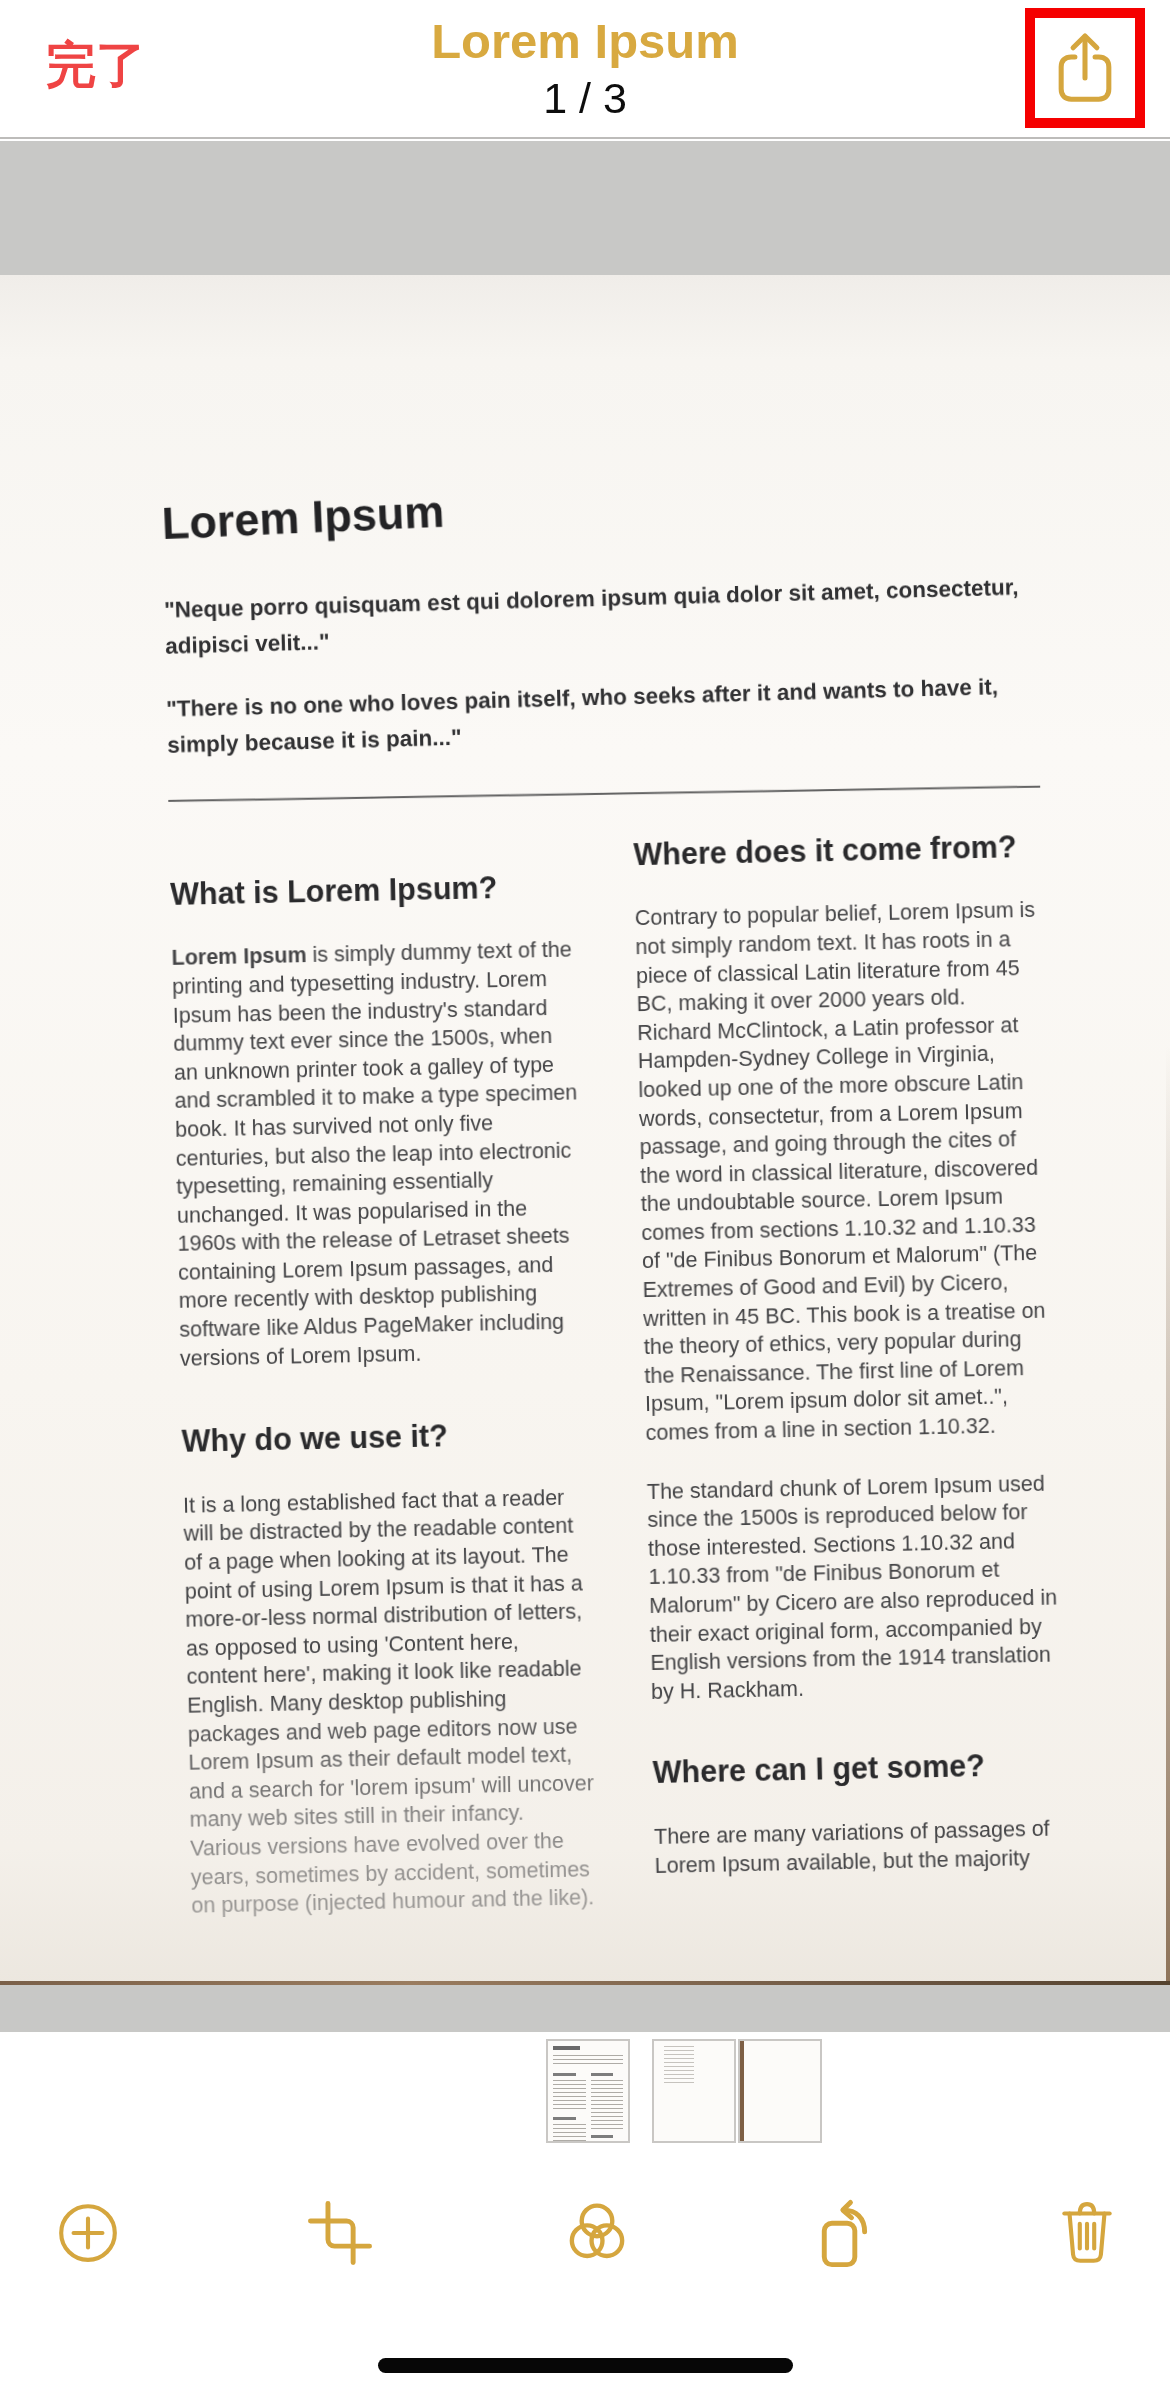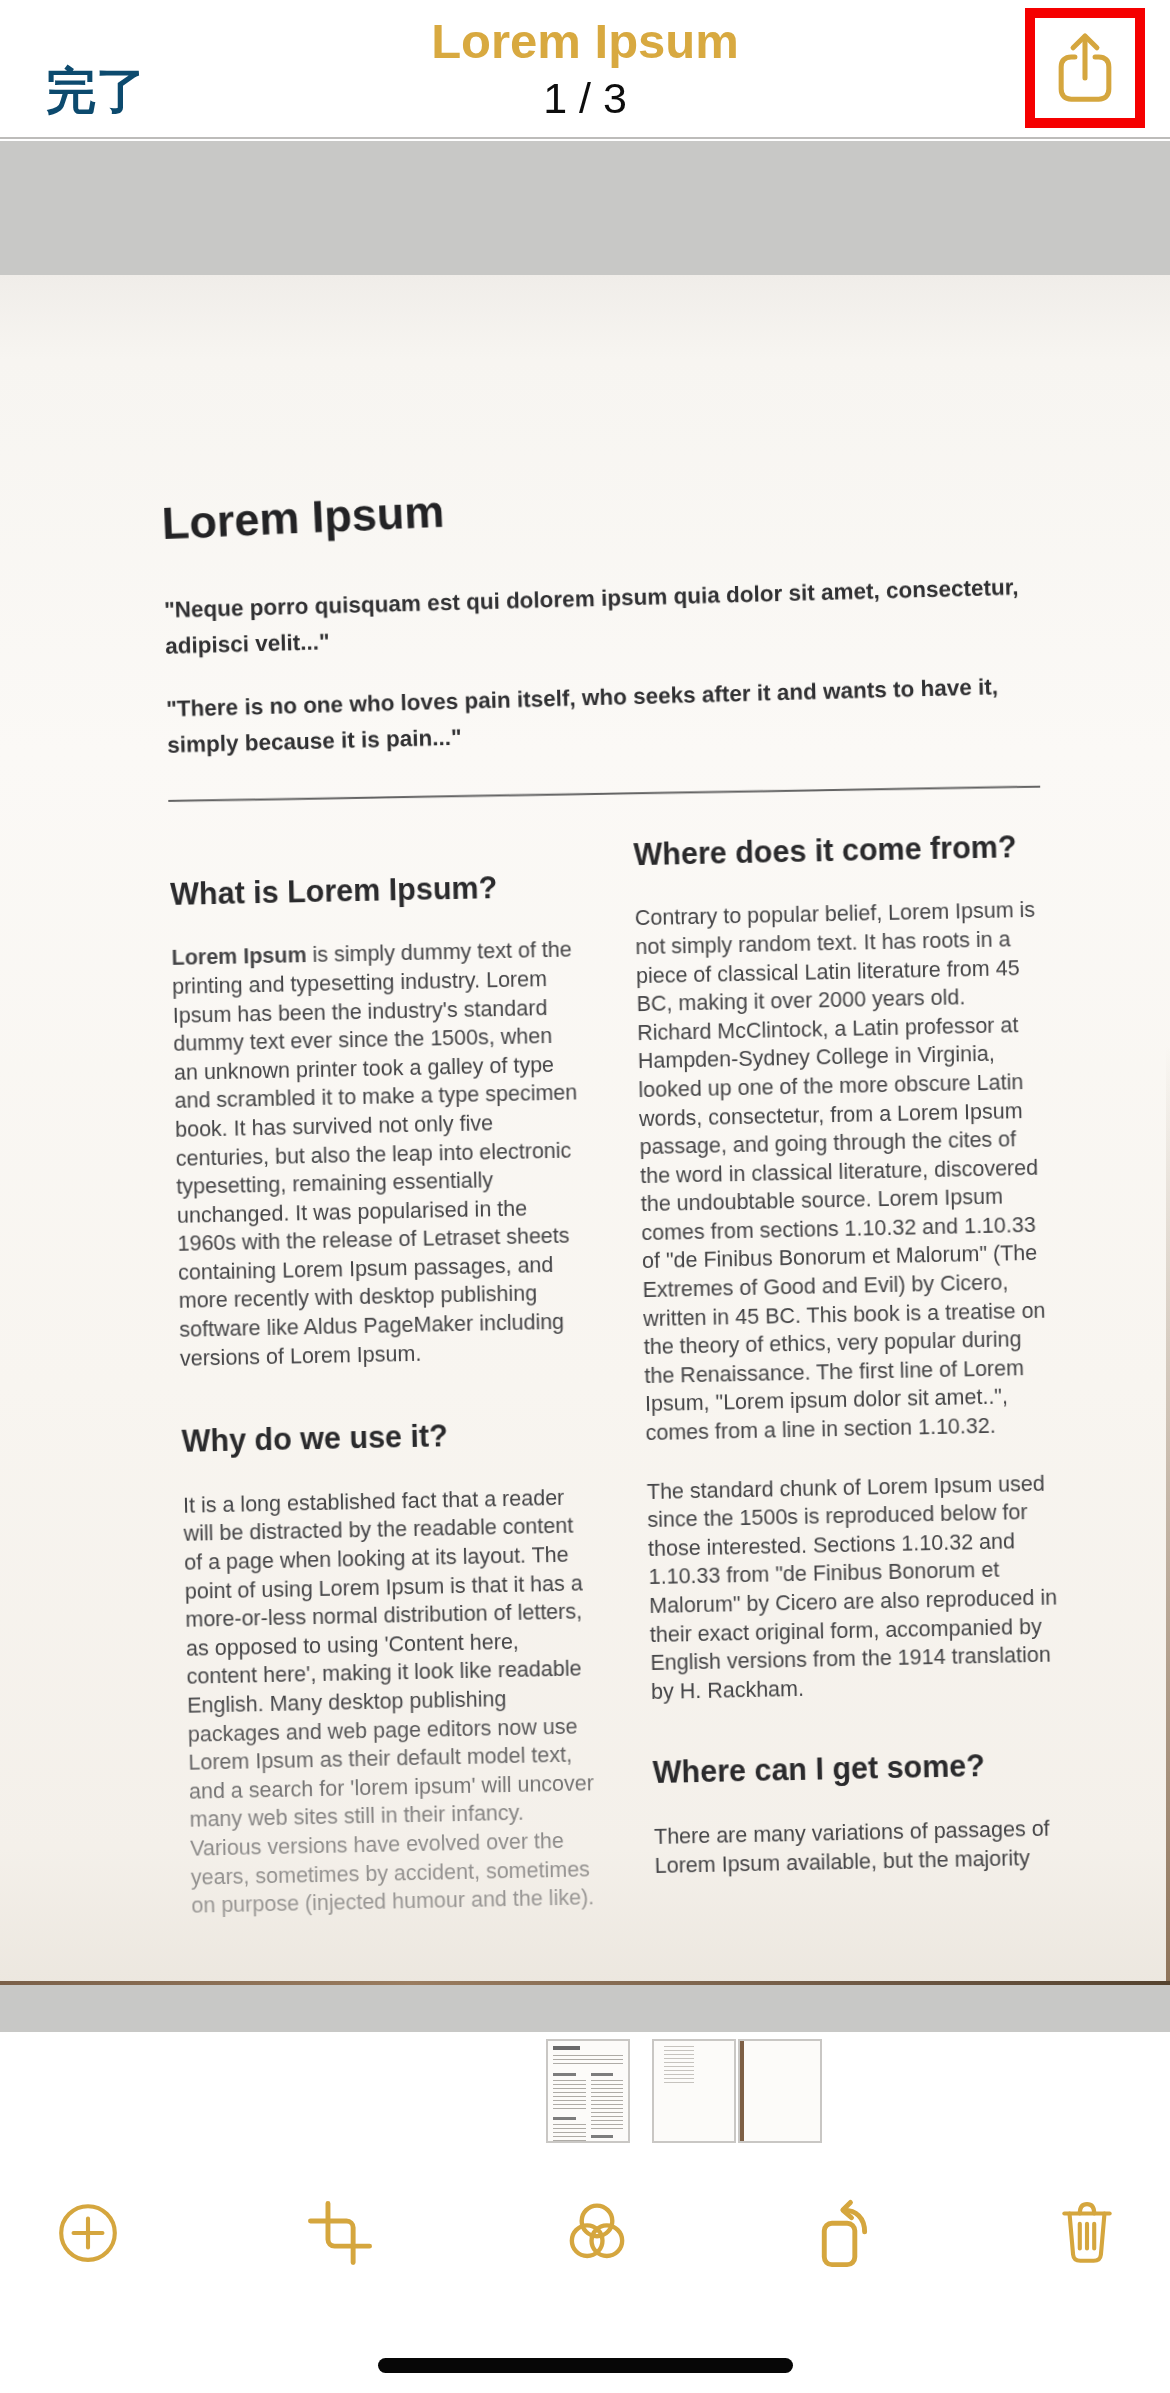--- a/index.html
+++ b/index.html
@@ -4,21 +4,21 @@
 <style>
   html,body{margin:0;padding:0;background:#e9e9e9;}
   .screen{
     position:relative;width:1170px;height:2393px;margin:0 auto;
     background:#ffffff;overflow:hidden;
     font-family:"Liberation Sans",sans-serif;
   }
   
   .topbar{position:absolute;left:0;top:0;width:1170px;height:139px;background:#ffffff;border-bottom:2px solid #bdbcba;box-sizing:border-box;z-index:5;}
   .done-btn{position:absolute;left:46px;top:40px;background:none;border:none;padding:0;font-family:inherit;
-    font-size:50px;font-weight:700;color:#0c4a6e;line-height:1;cursor:pointer;margin-top:26px;}
+    font-size:50px;font-weight:700;color:#ef4444;line-height:1;cursor:pointer;}
   .title-wrap{position:absolute;left:0;right:0;top:16px;text-align:center;}
   .doc-name{font-size:49px;font-weight:600;color:#d8a940;line-height:1.05;}
   .page-ind{font-size:43px;font-weight:400;color:#0d0d0d;margin-top:10px;line-height:1;}
   .share-highlight{position:absolute;right:25px;top:8px;width:120px;height:120px;border:10px solid #f50000;box-sizing:border-box;background:#fff;display:flex;align-items:center;justify-content:center;}
   .share-btn{background:none;border:none;padding:0;display:flex;align-items:center;justify-content:center;cursor:pointer;}
   
   .band{position:absolute;left:0;width:1170px;background:#c8c8c6;}
   .band-top{top:141px;height:134px;}
   .band-bottom{top:1985px;height:47px;}
   

